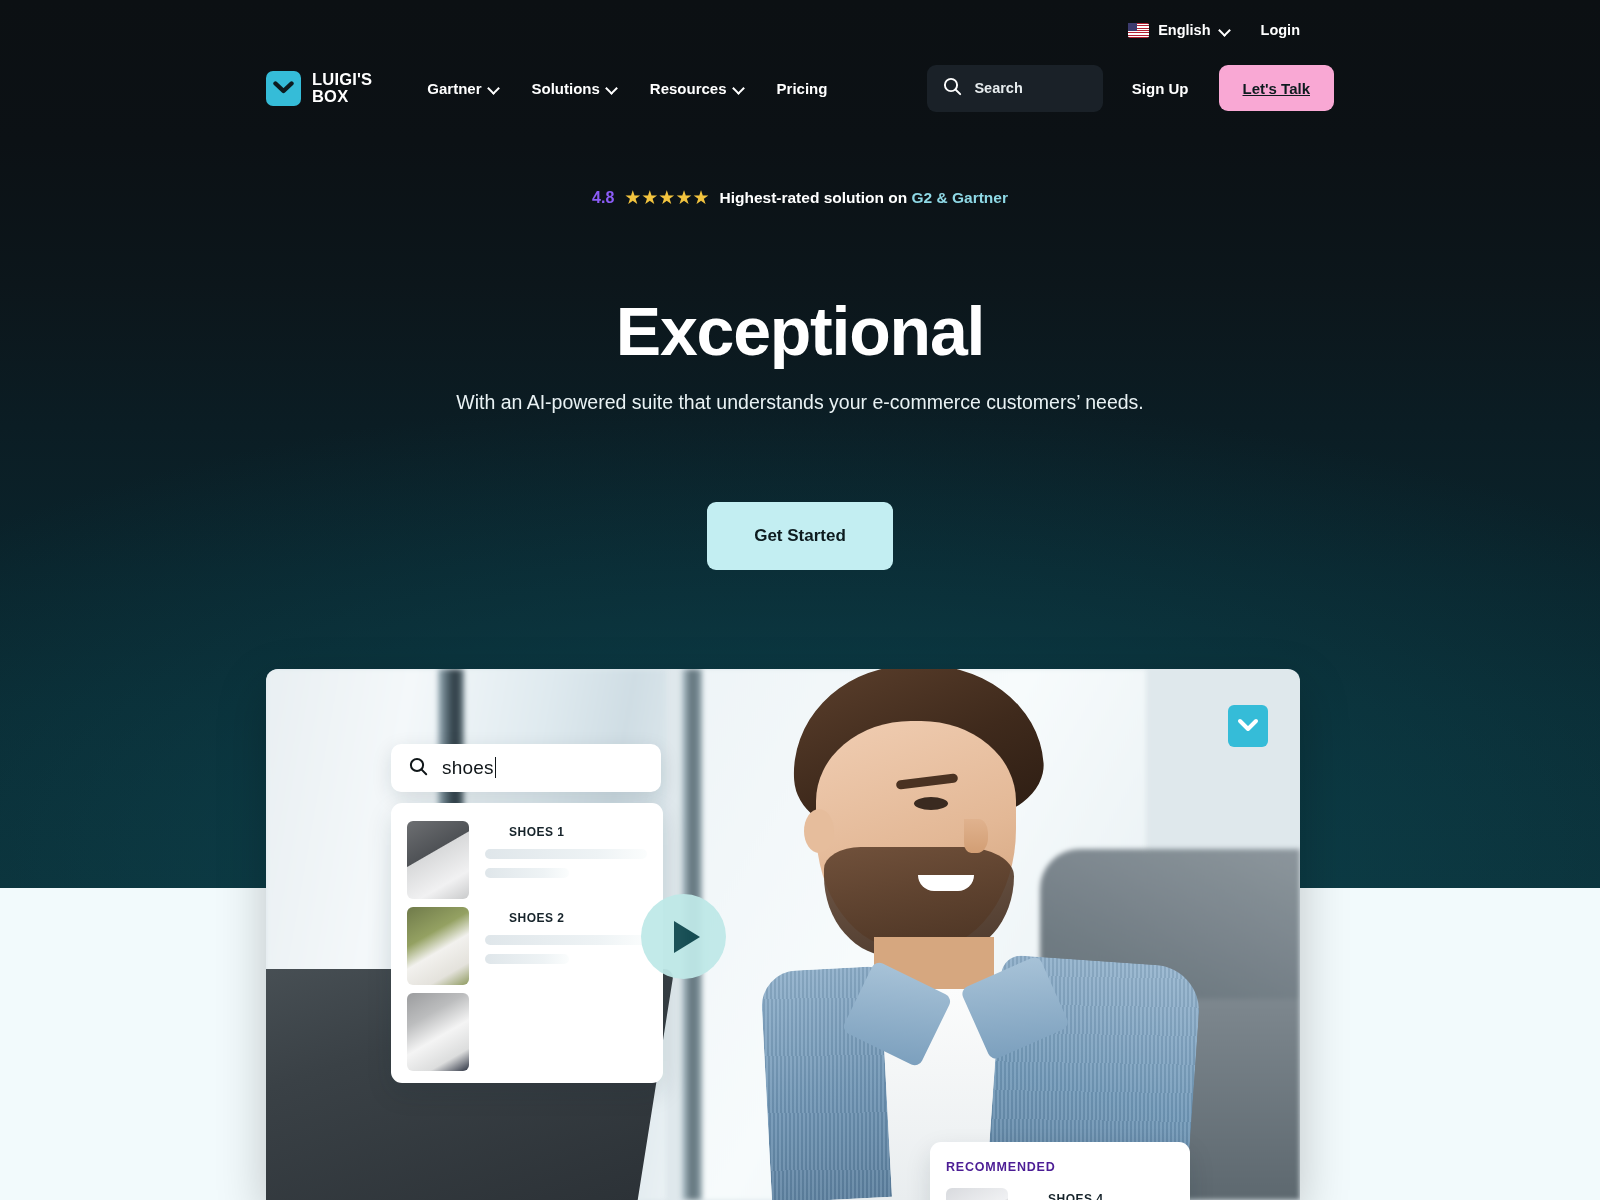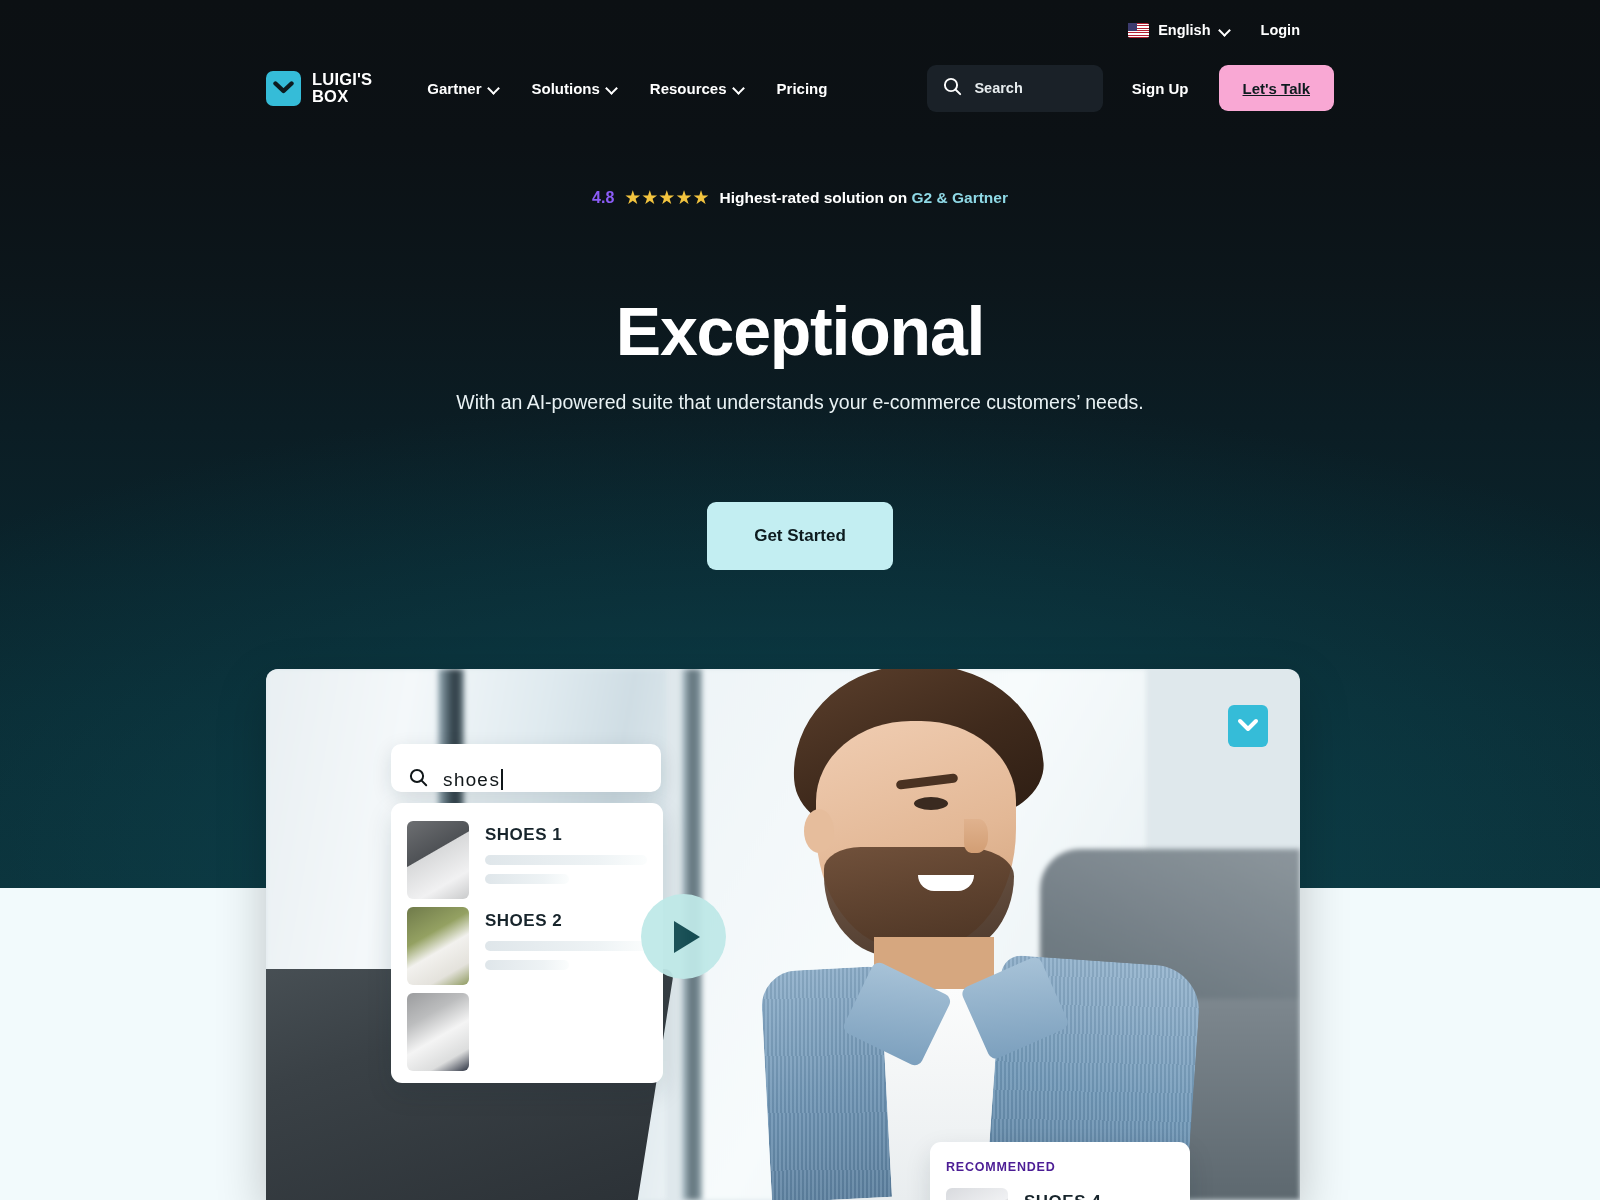--- a/index.html
+++ b/index.html
@@ -239,40 +239,39 @@
     position:absolute; left:-130px; top:300px; width:520px; height:231px;
     background:linear-gradient(160deg,#4b5358 0%,#3a4146 40%,#2c3237 100%);
     transform:skewX(-9deg); border-radius:10px 10px 0 0;
   }
   .photo-blur { position:absolute; inset:0; filter:blur(2.4px); }
 
   
   .ov-search {
     position:absolute; left:125px; top:75px; width:270px; height:48px;
     background:#ffffff; border-radius:10px;
-    display:flex; align-items:flex-end; gap:14px; padding:0 18px;
+    display:flex; align-items:center; gap:14px; padding:0 18px;
     box-shadow:0 6px 20px rgba(15,40,50,.13);
-    font-family:Liberation Mono, monospace;
   }
   .ov-query { font-size:19px; color:#101619; font-weight:400; letter-spacing:.2px; }
   .ov-caret { display:inline-block; width:1.5px; height:21px; background:#101619; margin-left:1px; vertical-align:-4px; }
 
   .ov-results {
     position:absolute; left:125px; top:134px; width:272px; height:280px;
     background:#ffffff; border-radius:11px; padding:18px 16px 14px 16px;
     box-shadow:0 10px 26px rgba(15,40,50,.13);
   }
   .res-row { display:flex; gap:16px; align-items:flex-start; height:80px; margin-bottom:6px; }
   .res-thumb { width:62px; height:78px; border-radius:6px; flex:none; background-size:cover; }
   .thumb-1 { background:linear-gradient(150deg,#6d6f72 0%,#4f5256 40%,#d8d9da 41%,#f1f1f2 75%,#c9cacb 100%); }
   .thumb-2 { background:linear-gradient(150deg,#6f7a4a 0%,#94a162 35%,#f2f1ee 55%,#e4e2dc 80%,#8e9a5f 100%); }
   .thumb-3 { background:linear-gradient(150deg,#9b9c9e 0%,#bcbdbe 30%,#f4f4f4 55%,#dcdddd 80%,#2b3140 100%); }
   .thumb-4 { background:linear-gradient(150deg,#d8dade 0%,#f0f1f3 40%,#2a2d31 55%,#ffffff 80%,#dfe1e4 100%); }
   .res-meta { flex:1; padding-top:4px; }
-  .res-title { font-size:17px; font-weight:800; color:#17242b; letter-spacing:.5px; margin-bottom:10px; }
+  .res-title { font-size:12px; font-weight:800; color:#17242b; letter-spacing:.5px; margin-bottom:10px;margin-left:24px; }
   .skel { height:10px; border-radius:5px; background:linear-gradient(90deg,#dfe6ea,#eef3f5 70%,#fbfdfd); margin-bottom:9px; }
   .skel.w-full { width:100%; }
   .skel.w-half { width:52%; }
 
   .ov-rec {
     position:absolute; left:664px; top:473px; width:260px; height:138px;
     background:#ffffff; border-radius:11px; padding:18px 16px;
     box-shadow:0 10px 26px rgba(15,40,50,.13);
   }
   .rec-title { font-size:12.5px; font-weight:800; color:#4c1d95; letter-spacing:.8px; margin-bottom:14px; }

